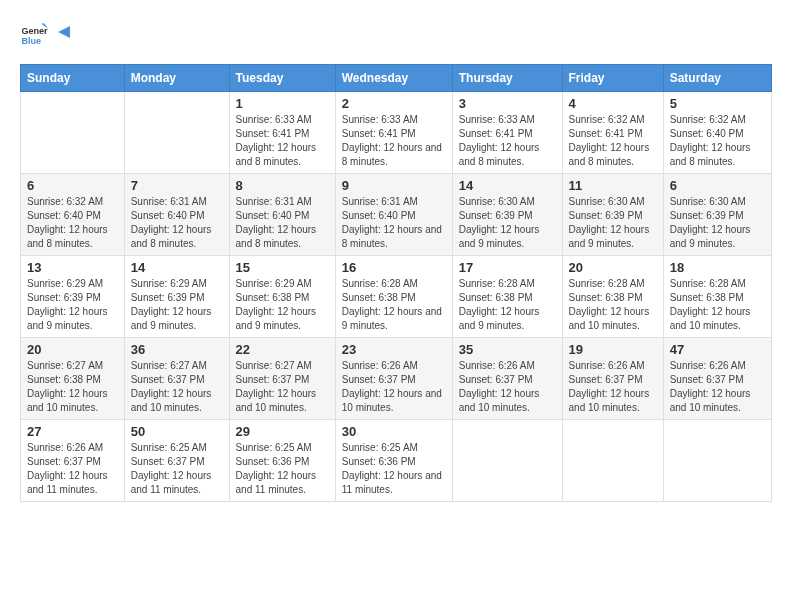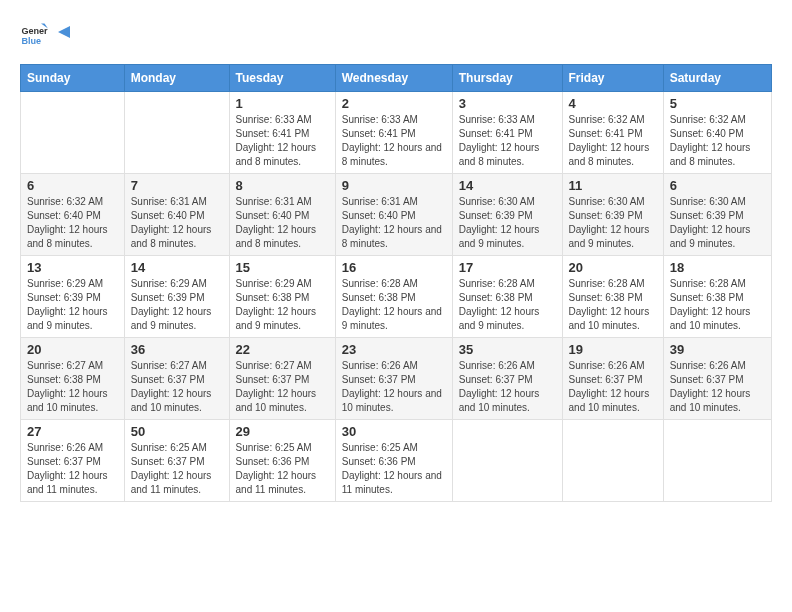--- a/index.html
+++ b/index.html
@@ -287,21 +287,21 @@
 Sunset: 6:37 PM
 Daylight: 12 hours and 10 minutes.</div>
         </td>
         <td>
           <span class="day-number">19</span>
           <div class="day-info" style="white-space: pre-line;">Sunrise: 6:26 AM
 Sunset: 6:37 PM
 Daylight: 12 hours and 10 minutes.</div>
         </td>
         <td>
-          <span class="day-number">39</span>
+          <span class="day-number">47</span>
           <div class="day-info" style="white-space: pre-line;">Sunrise: 6:26 AM
 Sunset: 6:37 PM
 Daylight: 12 hours and 10 minutes.</div>
         </td>
       </tr>
       <tr>
         <td>
           <span class="day-number">27</span>
           <div class="day-info" style="white-space: pre-line;">Sunrise: 6:26 AM
 Sunset: 6:37 PM

